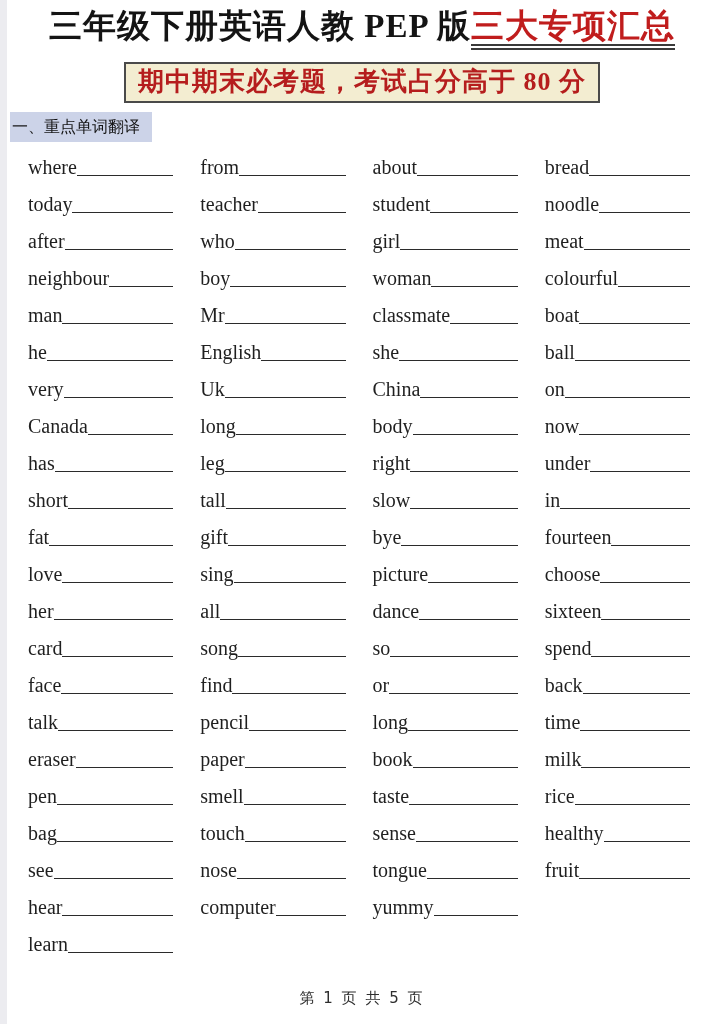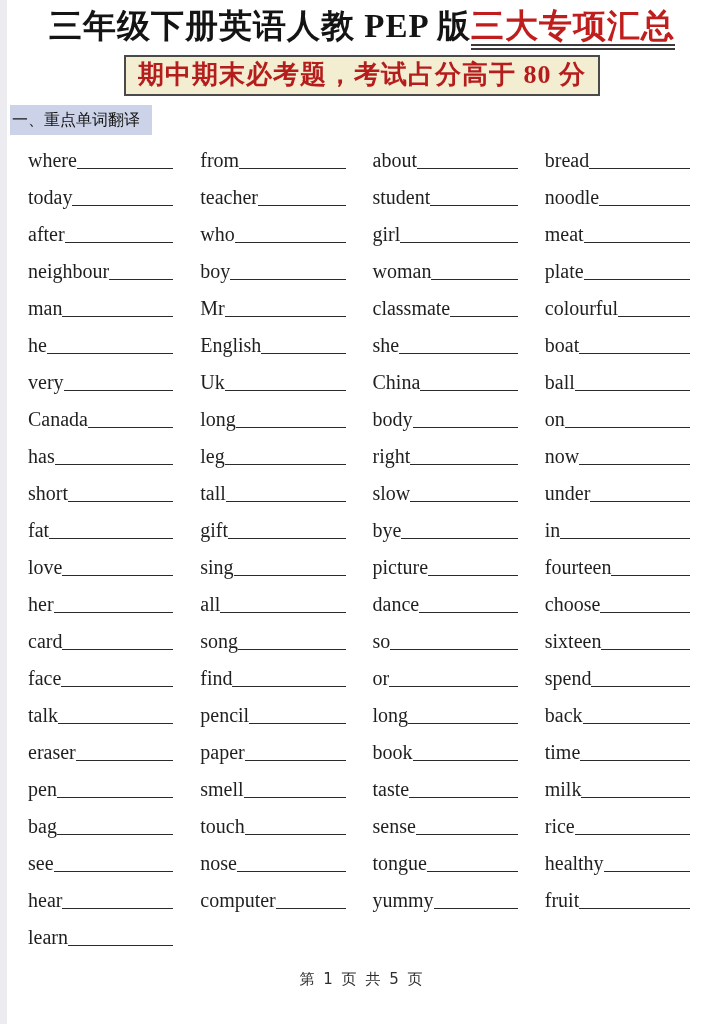--- a/index.html
+++ b/index.html
@@ -33,21 +33,21 @@
     white-space: nowrap;
   }
   .title-black { color: #141414; }
   .title-red {
     color: var(--accent_red, #c01d1d);
     border-bottom: 6px double var(--underline, #3a3a3a);
     padding-bottom: 0px;
   }
   .subtitle-row {
     text-align: center;
-    margin-top: 9px;
+    margin-top: 16px;
     border-radius: 10px;
   }
   .subtitle-box {
     display: inline-block;
     background: var(--subtitle_bg, #f3edd1);
     border: 2px solid var(--subtitle_border, #4a4a4a);
     color: var(--subtitle_text, #b51d1d);
     font-size: 26px;
     font-weight: bold;
     line-height: 32px;
@@ -91,21 +91,21 @@
     white-space: nowrap;
   }
   .blank {
     flex: 1;
     min-width: 18px;
     border-bottom: 1.6px solid var(--line, #2b2b2b);
     margin-bottom: 1px;
   }
   .footer {
     text-align: center;
-    margin-top: 16px;
+    margin-top: 28px;
     font-size: 15px;
     letter-spacing: 2px;
     color: #2e2e2e;
     font-family: "DejaVu Sans", "Liberation Sans", sans-serif;
   }
 </style>
 </head>
 <body>
 
 <div class="scan-edge"></div>
@@ -394,24 +394,20 @@
         </div>
         <div class="word-cell">
           <span class="word">noodle</span>
           <span class="blank"></span>
         </div>
         <div class="word-cell">
           <span class="word">meat</span>
           <span class="blank"></span>
         </div>
         <div class="word-cell">
-          <span class="word">plate</span>
-          <span class="blank"></span>
-        </div>
-        <div class="word-cell">
           <span class="word">colourful</span>
           <span class="blank"></span>
         </div>
         <div class="word-cell">
           <span class="word">boat</span>
           <span class="blank"></span>
         </div>
         <div class="word-cell">
           <span class="word">ball</span>
           <span class="blank"></span>

